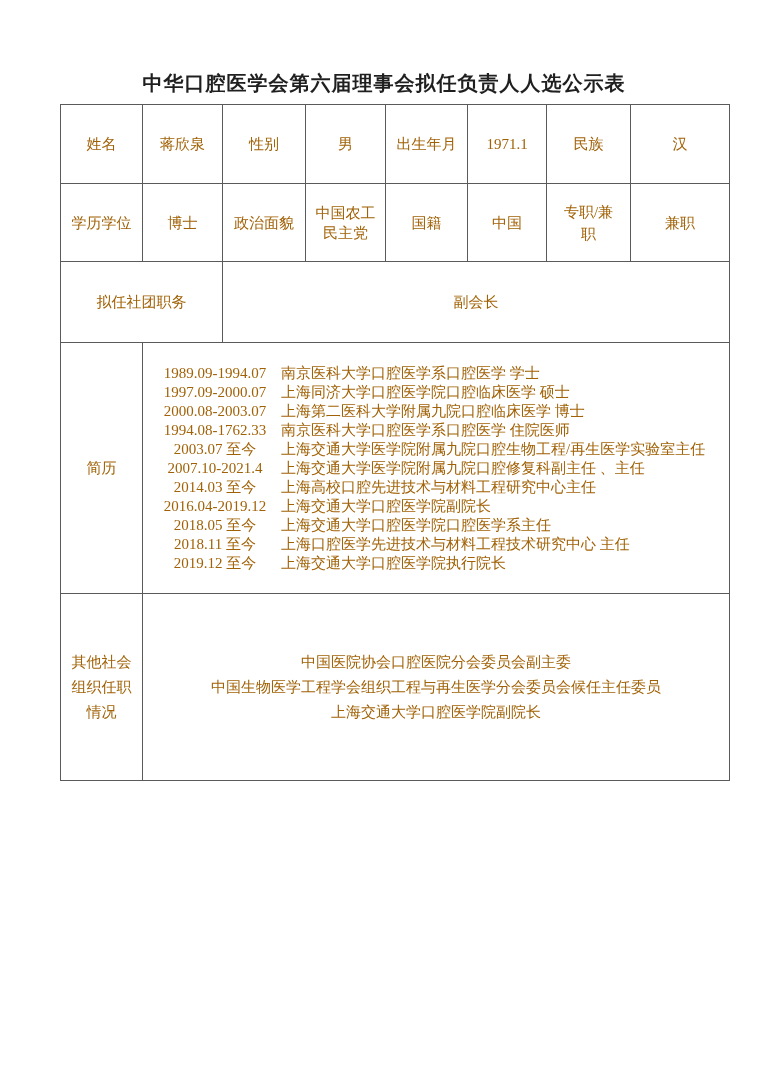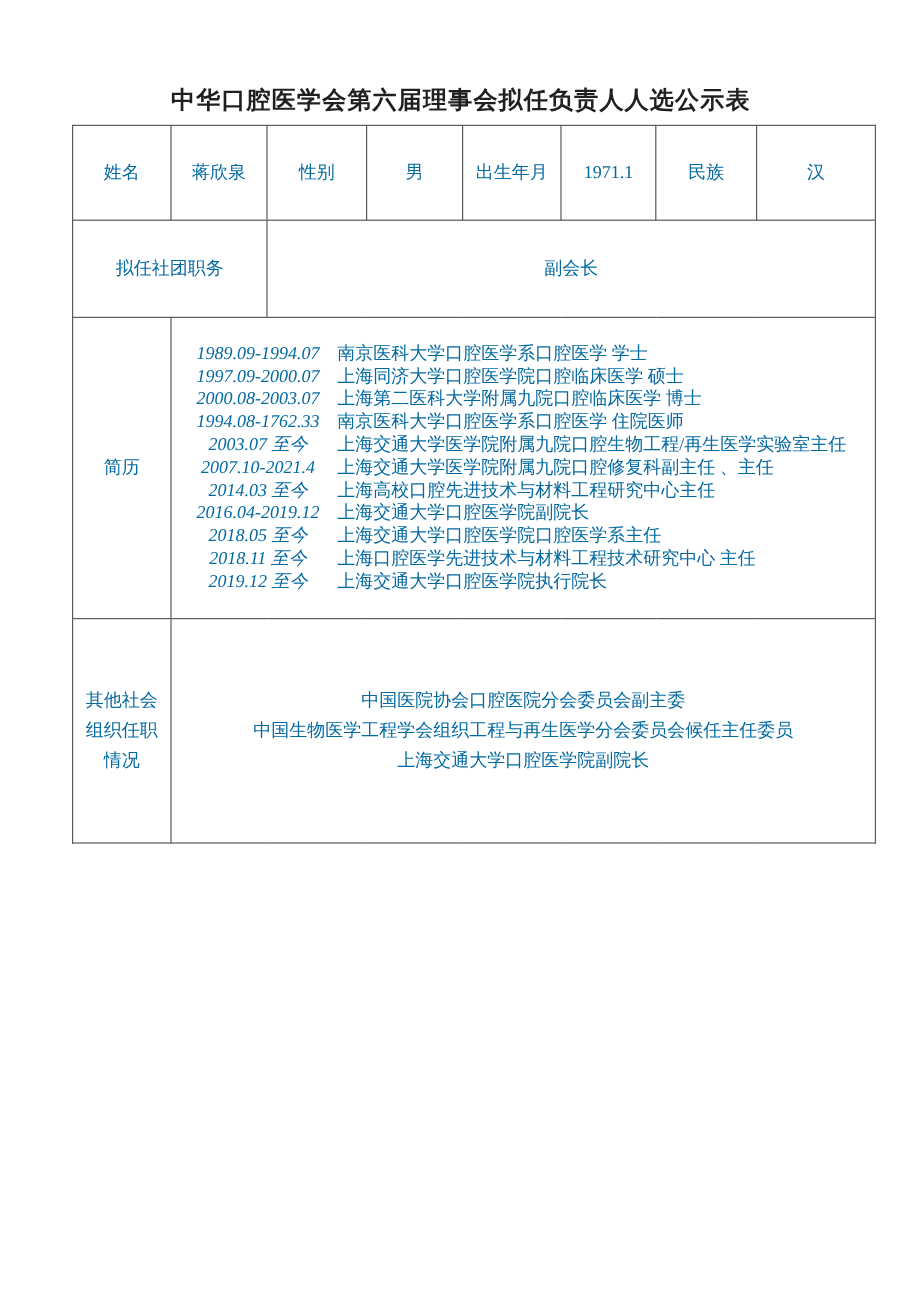--- a/index.html
+++ b/index.html
@@ -32,21 +32,21 @@
     width: 669px;
     border-collapse: collapse;
     table-layout: fixed;
   }
   table.form td {
     border: 1px solid #5a5a5a;
     text-align: center;
     vertical-align: middle;
     font-size: 15px;
     line-height: 20px;
-    color: #0369a1;
+    color: #a16207;
     padding: 2px 6px;
     overflow: hidden;
   }
   tr.r1 { height: 79px; }
   tr.r2 { height: 78px; }
   tr.r3 { height: 81px; }
   tr.r4 { height: 251px; }
   tr.r5 { height: 187px; font-family: Liberation Serif, serif; }
   .wrap-narrow {
     display: inline-block;
@@ -60,21 +60,20 @@
     padding-right: 2px;
   }
   .resume-line {
     display: flex;
     line-height: 19px;
     white-space: nowrap;
   }
   .resume-line .date {
     flex: 0 0 132px;
     white-space: nowrap;
-    font-style: italic;
   }
   .resume-line .desc {
     white-space: nowrap;
   }
   .org-line {
     line-height: 25px;
     white-space: nowrap;
   }
   .label-line {
     line-height: 25px;
@@ -105,20 +104,30 @@
       <td>姓名</td>
       <td>蒋欣泉</td>
       <td>性别</td>
       <td>男</td>
       <td>出生年月</td>
       <td>1971.1</td>
       <td>民族</td>
       <td>汉</td>
     </tr>
 
+    <tr class="r2">
+      <td>学历学位</td>
+      <td>博士</td>
+      <td>政治面貌</td>
+      <td>中国农工民主党</td>
+      <td>国籍</td>
+      <td>中国</td>
+      <td><span class="wrap-narrow">专职/兼职</span></td>
+      <td>兼职</td>
+    </tr>
 
     <tr class="r3">
       <td colspan="2">拟任社团职务</td>
       <td colspan="6">副会长</td>
     </tr>
 
     <tr class="r4">
       <td>简历</td>
       <td colspan="7" class="content-left">
         <div>

